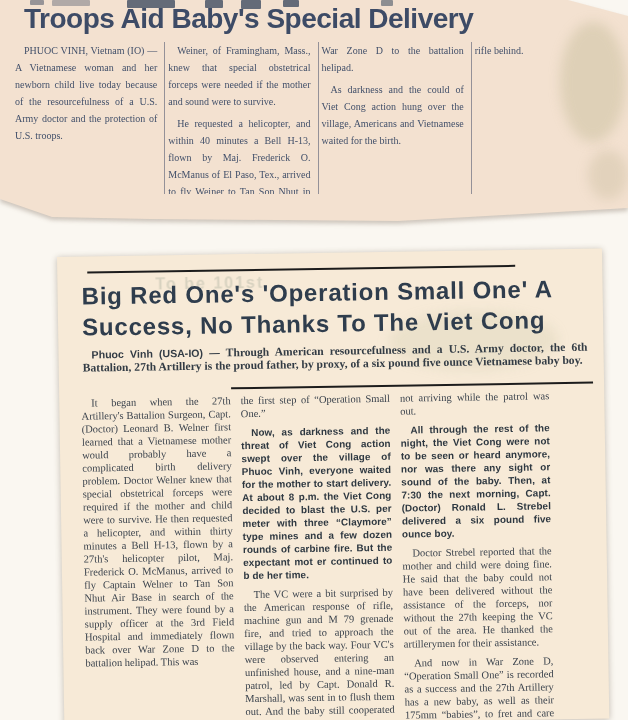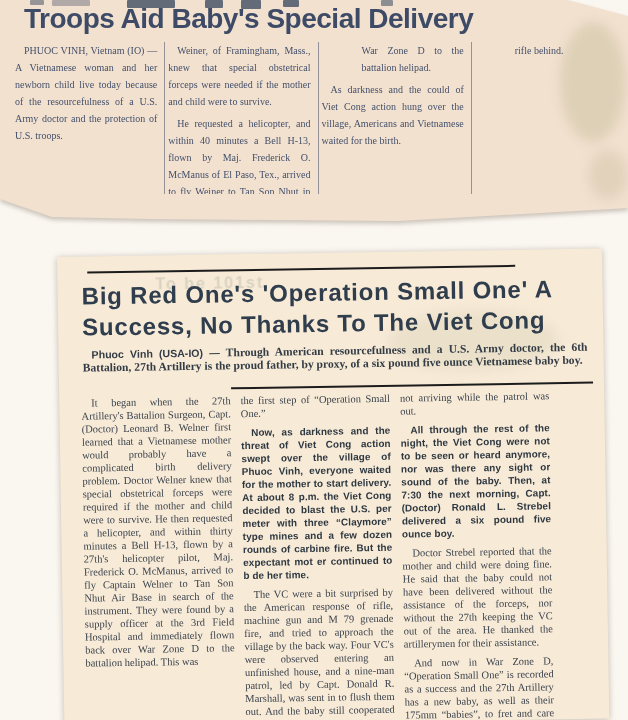--- a/index.html
+++ b/index.html
@@ -17,21 +17,21 @@
   .top-headline{position:absolute;left:24px;top:3px;width:600px;
     font-family:"Liberation Sans",sans-serif;font-weight:800;font-size:28px;
     letter-spacing:-0.5px;color:var(--ink_top_headline,#3d4b66);white-space:nowrap;}
   .top-cols{position:absolute;left:12px;top:42px;width:612px;height:152px;
     display:flex;overflow:hidden;}
   .top-col{flex:1 1 0;padding:0 7px 0 3px;
     font-family:"Liberation Serif",serif;font-size:10px;line-height:17px;
     color:var(--ink_top,#42506a);text-align:justify;}
   .top-col + .top-col{border-left:1px solid rgba(70,80,105,.55);}
   .top-col p{margin:0 0 5px 0;text-indent:9px;}
-  .top-col p.noindent{text-indent:0;margin-left:40px;}
+  .top-col p.noindent{text-indent:0;}
 
   
   .clipping-bottom{position:absolute;left:57px;top:257px;width:545px;height:470px;
     background:var(--bottom_paper,#f7ead7);
     box-shadow:0 1px 6px rgba(80,60,40,.33);
     transform:rotate(-0.9deg);transform-origin:left top;overflow:hidden;}
   .ghost{position:absolute;left:98px;top:20px;
     font-family:"Liberation Sans",sans-serif;font-size:16px;font-weight:700;
     color:#6f8272;opacity:.22;filter:blur(.6px);letter-spacing:2px;}
   .rule-top{position:absolute;left:30px;top:15px;width:428px;height:2px;
@@ -73,21 +73,21 @@
       <div class="bleed" style="left:560px;top:22px;width:66px;height:120px;background:rgba(170,165,120,.28)"></div>
       <div class="bleed" style="left:588px;top:150px;width:40px;height:50px;background:rgba(170,160,120,.22)"></div>
 
       <div class="top-headline">Troops Aid Baby's Special Delivery</div>
 
       <div class="top-cols">
         <div class="top-col">
           <p class="lead-para">PHUOC VINH, Vietnam (IO) —A Vietnamese woman and her newborn child live today because of the resourcefulness of a U.S. Army doctor and the protection of U.S. troops.</p>
         </div>
         <div class="top-col">
-          <p>Weiner, of Framingham, Mass., knew that special obstetrical forceps were needed if the mother and child were to survive.</p>
+          <p>Weiner, of Framingham, Mass., knew that special obstetrical forceps were needed if the mother and sound were to survive.</p>
           <p>He requested a helicopter, and within 40 minutes a Bell H-13, flown by Maj. Frederick O. McManus of El Paso, Tex., arrived to fly Weiner to Tan Son Nhut in search of the instrument. The forceps were found by a supply officer at the 3d Field Hospital and immediately flown back over</p>
         </div>
         <div class="top-col">
           <p class="noindent">War Zone D to the battalion helipad.</p>
           <p>As darkness and the could of Viet Cong action hung over the village, Americans and Vietnamese waited for the birth.</p>
         </div>
         <div class="top-col">
           <p class="noindent">rifle behind.</p>
         </div>
       </div>

